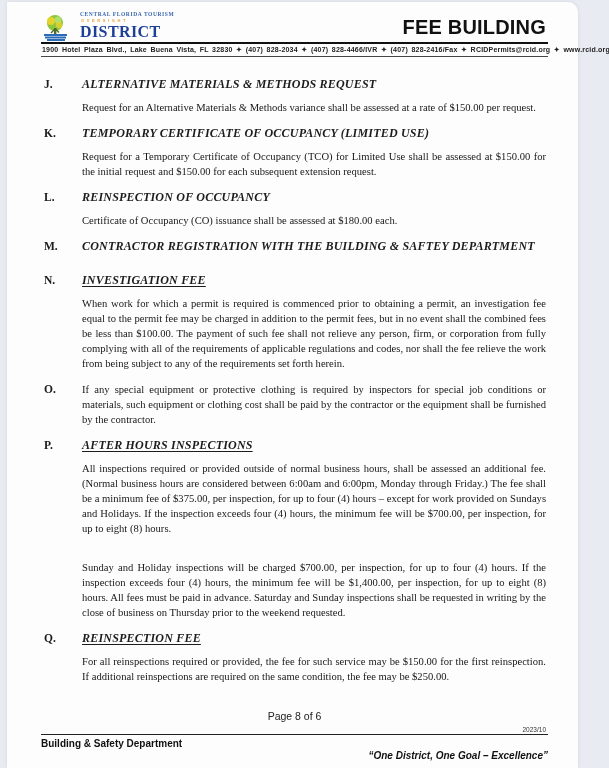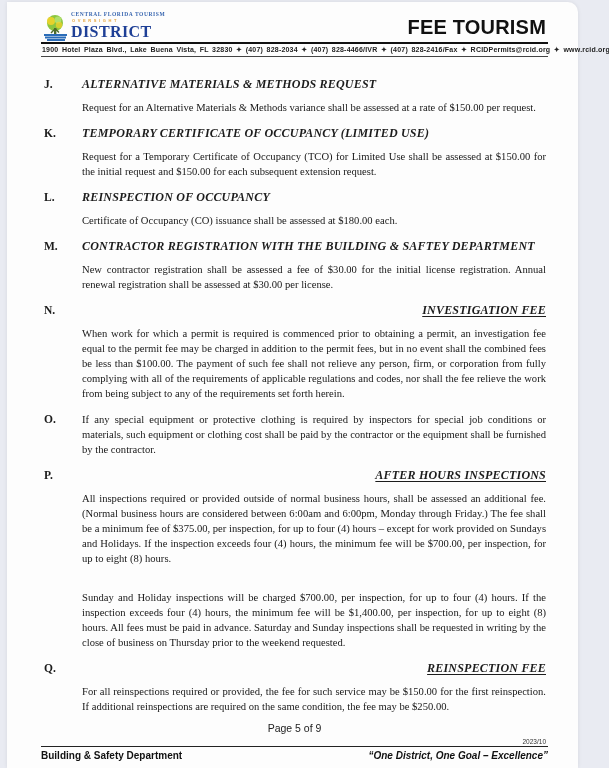--- a/index.html
+++ b/index.html
@@ -8,49 +8,49 @@
 
   .paper {
     position:absolute; left:7px; top:2px; width:571px; height:766px;
     background:#fdfdfd; border-radius:0 10px 0 0;
     box-shadow:0 0 4px rgba(0,0,0,0.08);
     padding:10px 30px 0 34px;
   }
 
   
   .hdr-row { display:flex; justify-content:space-between; align-items:flex-end; padding:0 2px; }
-  .logo { display:flex; align-items:flex-end; gap:3px; }
+  .logo { display:flex; align-items:flex-end; gap:12px; }
   .logo-tree { width:25px; height:27px; flex:0 0 auto; }
   .logo-text { line-height:1; padding-bottom:1px; }
   .logo-line1 { font-family:"Liberation Serif", serif; font-weight:bold; font-size:5.5px; letter-spacing:0.6px; color:#3a67b0; }
   .logo-line2 { font-family:"Liberation Sans", sans-serif; font-weight:bold; font-size:4px; letter-spacing:2.6px; color:#e5a43c; margin:1px 0 1px 1px; }
   .logo-line3 { font-family:"Liberation Serif", serif; font-weight:bold; font-size:16px; letter-spacing:0.4px; color:#1e3f96; }
   .doc-title { font-family:"Liberation Sans", sans-serif; font-weight:bold; font-size:20px; letter-spacing:0.2px; color:#111; padding-bottom:2px; }
 
   .rule-thick { border-top:2.5px solid #111; margin-top:1px; }
   .address { font-family:"Liberation Sans", sans-serif; font-weight:bold; font-size:7px; letter-spacing:0.2px; word-spacing:1.4px; color:#222; padding:2px 1px 2px 1px; white-space:nowrap; }
   .rule-thin { border-top:1px solid #444; }
 
   
   #sections { margin-top:20px; padding-right:2px; }
   .fee-section { display:flex; margin-bottom:11px; }
   .sec-letter { flex:0 0 41px; font-weight:bold; font-size:11.5px; line-height:15px; padding-left:3px; }
   .sec-content { flex:1; }
   .sec-heading { font-size:12px; font-weight:bold; letter-spacing:0.2px; line-height:15px; margin-bottom:8px;font-style:italic; }
-  .sec-heading.underlined { text-decoration:underline; text-underline-offset:2px;text-align:right; }
+  .sec-heading.underlined { text-decoration:underline; text-underline-offset:2px; }
   .body-para { font-size:10.6px; line-height:15px; text-align:justify; margin-bottom:24px; color:#171717; }
   .body-para:last-child { margin-bottom:0; }
 
   
   .footer { position:absolute; left:34px; right:30px; bottom:3px; }
   .page-num { text-align:center; font-family:"Liberation Sans", sans-serif; font-size:10.5px; color:#222; margin-bottom:4px; }
   .revision { text-align:right; font-family:"Liberation Sans", sans-serif; font-size:6.5px; color:#333; padding-right:2px; margin-bottom:1px; }
   .footer-rule { border-top:1.2px solid #222; margin-bottom:3px; }
   .footer-row { display:flex; justify-content:space-between; font-family:"Liberation Sans", sans-serif; font-weight:bold; font-size:10px; color:#111; padding-bottom:4px;text-align:right; }
-  .footer-right { font-style:italic; }
+  .footer-right { font-style:italic;margin-top:12px; }
 </style>
 </head>
 <body>
 
 <div class="paper">
 
   <div class="hdr">
     <div class="hdr-row">
       <div class="logo">
         <svg class="logo-tree" viewBox="0 0 25 27">
@@ -61,21 +61,21 @@
           <rect x="11" y="14" width="2.4" height="7" fill="#4e6b2a"></rect>
           <path d="M11.9 15 L8 19 M12.5 15 L16 18.6" stroke="#4e6b2a" stroke-width="1.4"></path>
           <path d="M1 21 h23 M2 23.5 h21 M4 26 h18" stroke="#2b6cb8" stroke-width="1.8"></path>
         </svg>
         <div class="logo-text">
           <div class="logo-line1">CENTRAL FLORIDA TOURISM</div>
           <div class="logo-line2">OVERSIGHT</div>
           <div class="logo-line3">DISTRICT</div>
         </div>
       </div>
-      <div class="doc-title">FEE TOURISM</div>
+      <div class="doc-title">FEE BUILDING</div>
     </div>
     <div class="rule-thick"></div>
     <div class="address">1900 Hotel Plaza Blvd., Lake Buena Vista, FL 32830 ✦ (407) 828-2034 ✦ (407) 828-4466/IVR ✦ (407) 828-2416/Fax ✦ RCIDPermits@rcid.org ✦ www.rcid.org</div>
     <div class="rule-thin"></div>
   </div>
 
   <main id="sections">
   <section class="fee-section">
     <div class="sec-letter">J.</div>
     <div class="sec-content">
@@ -97,21 +97,20 @@
     <div class="sec-content">
       <h2 class="sec-heading">REINSPECTION OF OCCUPANCY</h2>
     <p class="body-para">Certificate of Occupancy (CO) issuance shall be assessed at $180.00 each.</p>
         </div>
   </section>
 
   <section class="fee-section">
     <div class="sec-letter">M.</div>
     <div class="sec-content">
       <h2 class="sec-heading">CONTRACTOR REGISTRATION WITH THE BUILDING &amp; SAFTEY DEPARTMENT</h2>
-    <p class="body-para">New contractor registration shall be assessed a fee of $30.00 for the initial license registration. Annual renewal registration shall be assessed at $30.00 per license.</p>
         </div>
   </section>
 
   <section class="fee-section">
     <div class="sec-letter">N.</div>
     <div class="sec-content">
       <h2 class="sec-heading underlined">INVESTIGATION FEE</h2>
     <p class="body-para">When work for which a permit is required is commenced prior to obtaining a permit, an investigation fee equal to the permit fee may be charged in addition to the permit fees, but in no event shall the combined fees be less than $100.00. The payment of such fee shall not relieve any person, firm, or corporation from fully complying with all of the requirements of applicable regulations and codes, nor shall the fee relieve the work from being subject to any of the requirements set forth herein.</p>
         </div>
   </section>
@@ -135,21 +134,21 @@
   <section class="fee-section">
     <div class="sec-letter">Q.</div>
     <div class="sec-content">
       <h2 class="sec-heading underlined">REINSPECTION FEE</h2>
     <p class="body-para">For all reinspections required or provided, the fee for such service may be $150.00 for the first reinspection. If additional reinspections are required on the same condition, the fee may be $250.00.</p>
         </div>
   </section>
 </main>
 
   <div class="footer">
-    <div class="page-num">Page 5 of 9</div>
+    <div class="page-num">Page 8 of 6</div>
     <div class="revision">2023/10</div>
     <div class="footer-rule"></div>
     <div class="footer-row">
       <div class="footer-left">Building &amp; Safety Department</div>
       <div class="footer-right">“One District, One Goal – Excellence”</div>
     </div>
   </div>
 
 </div>
 

